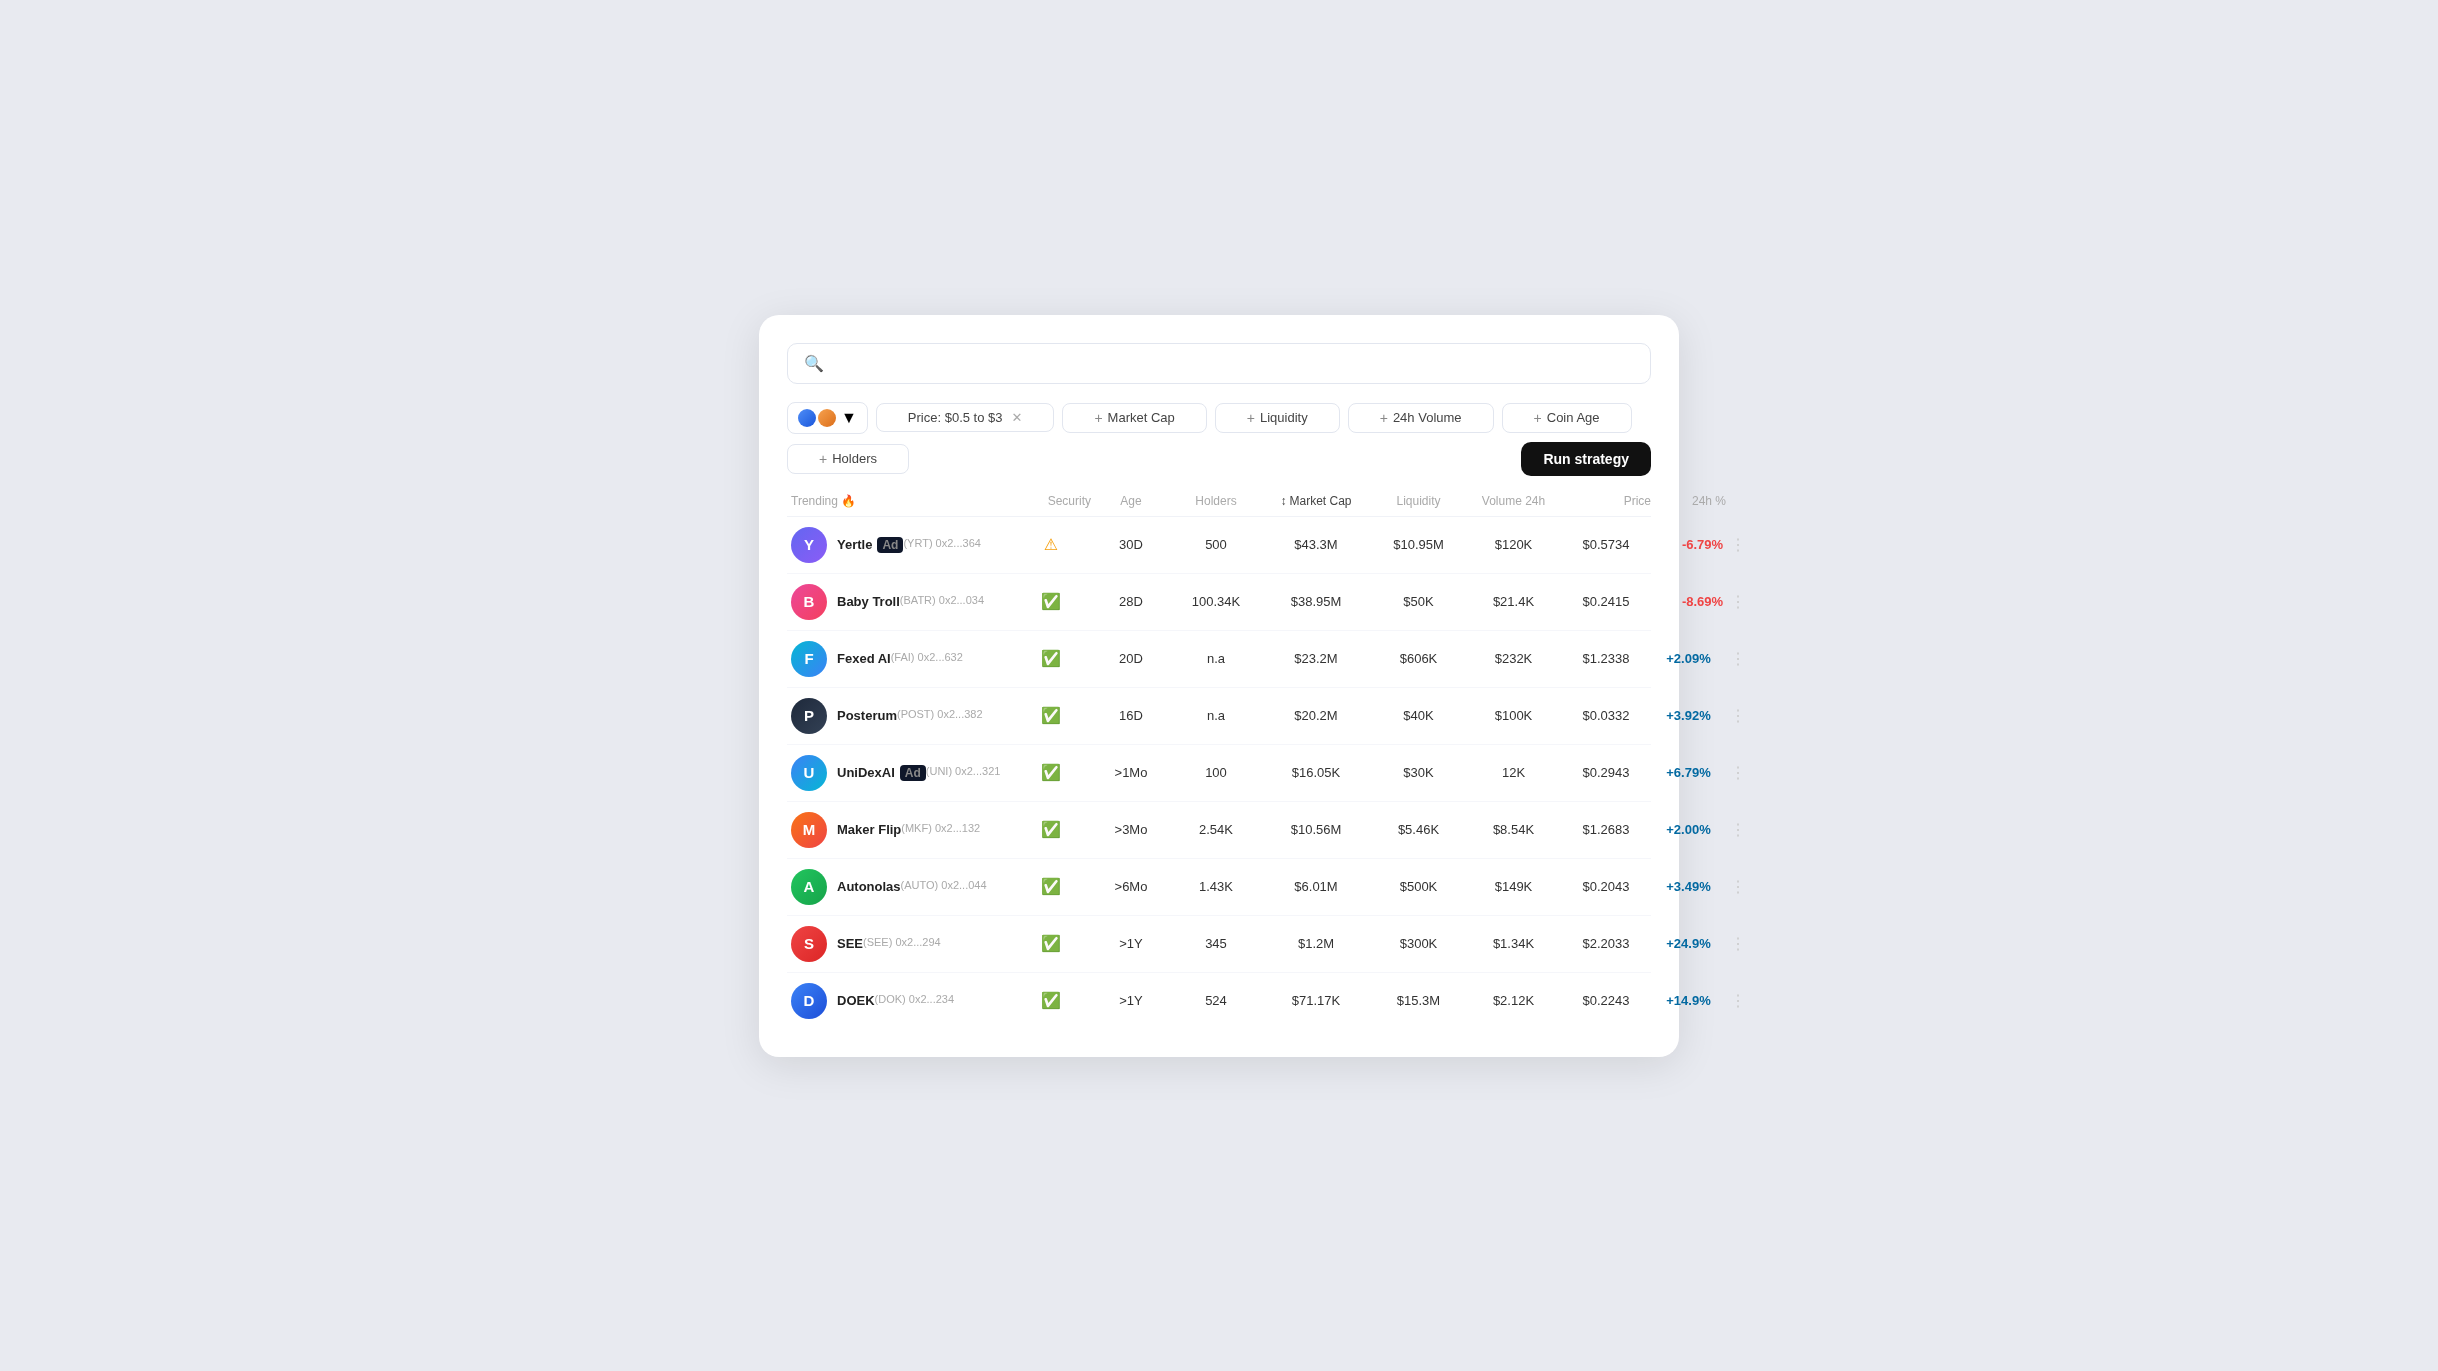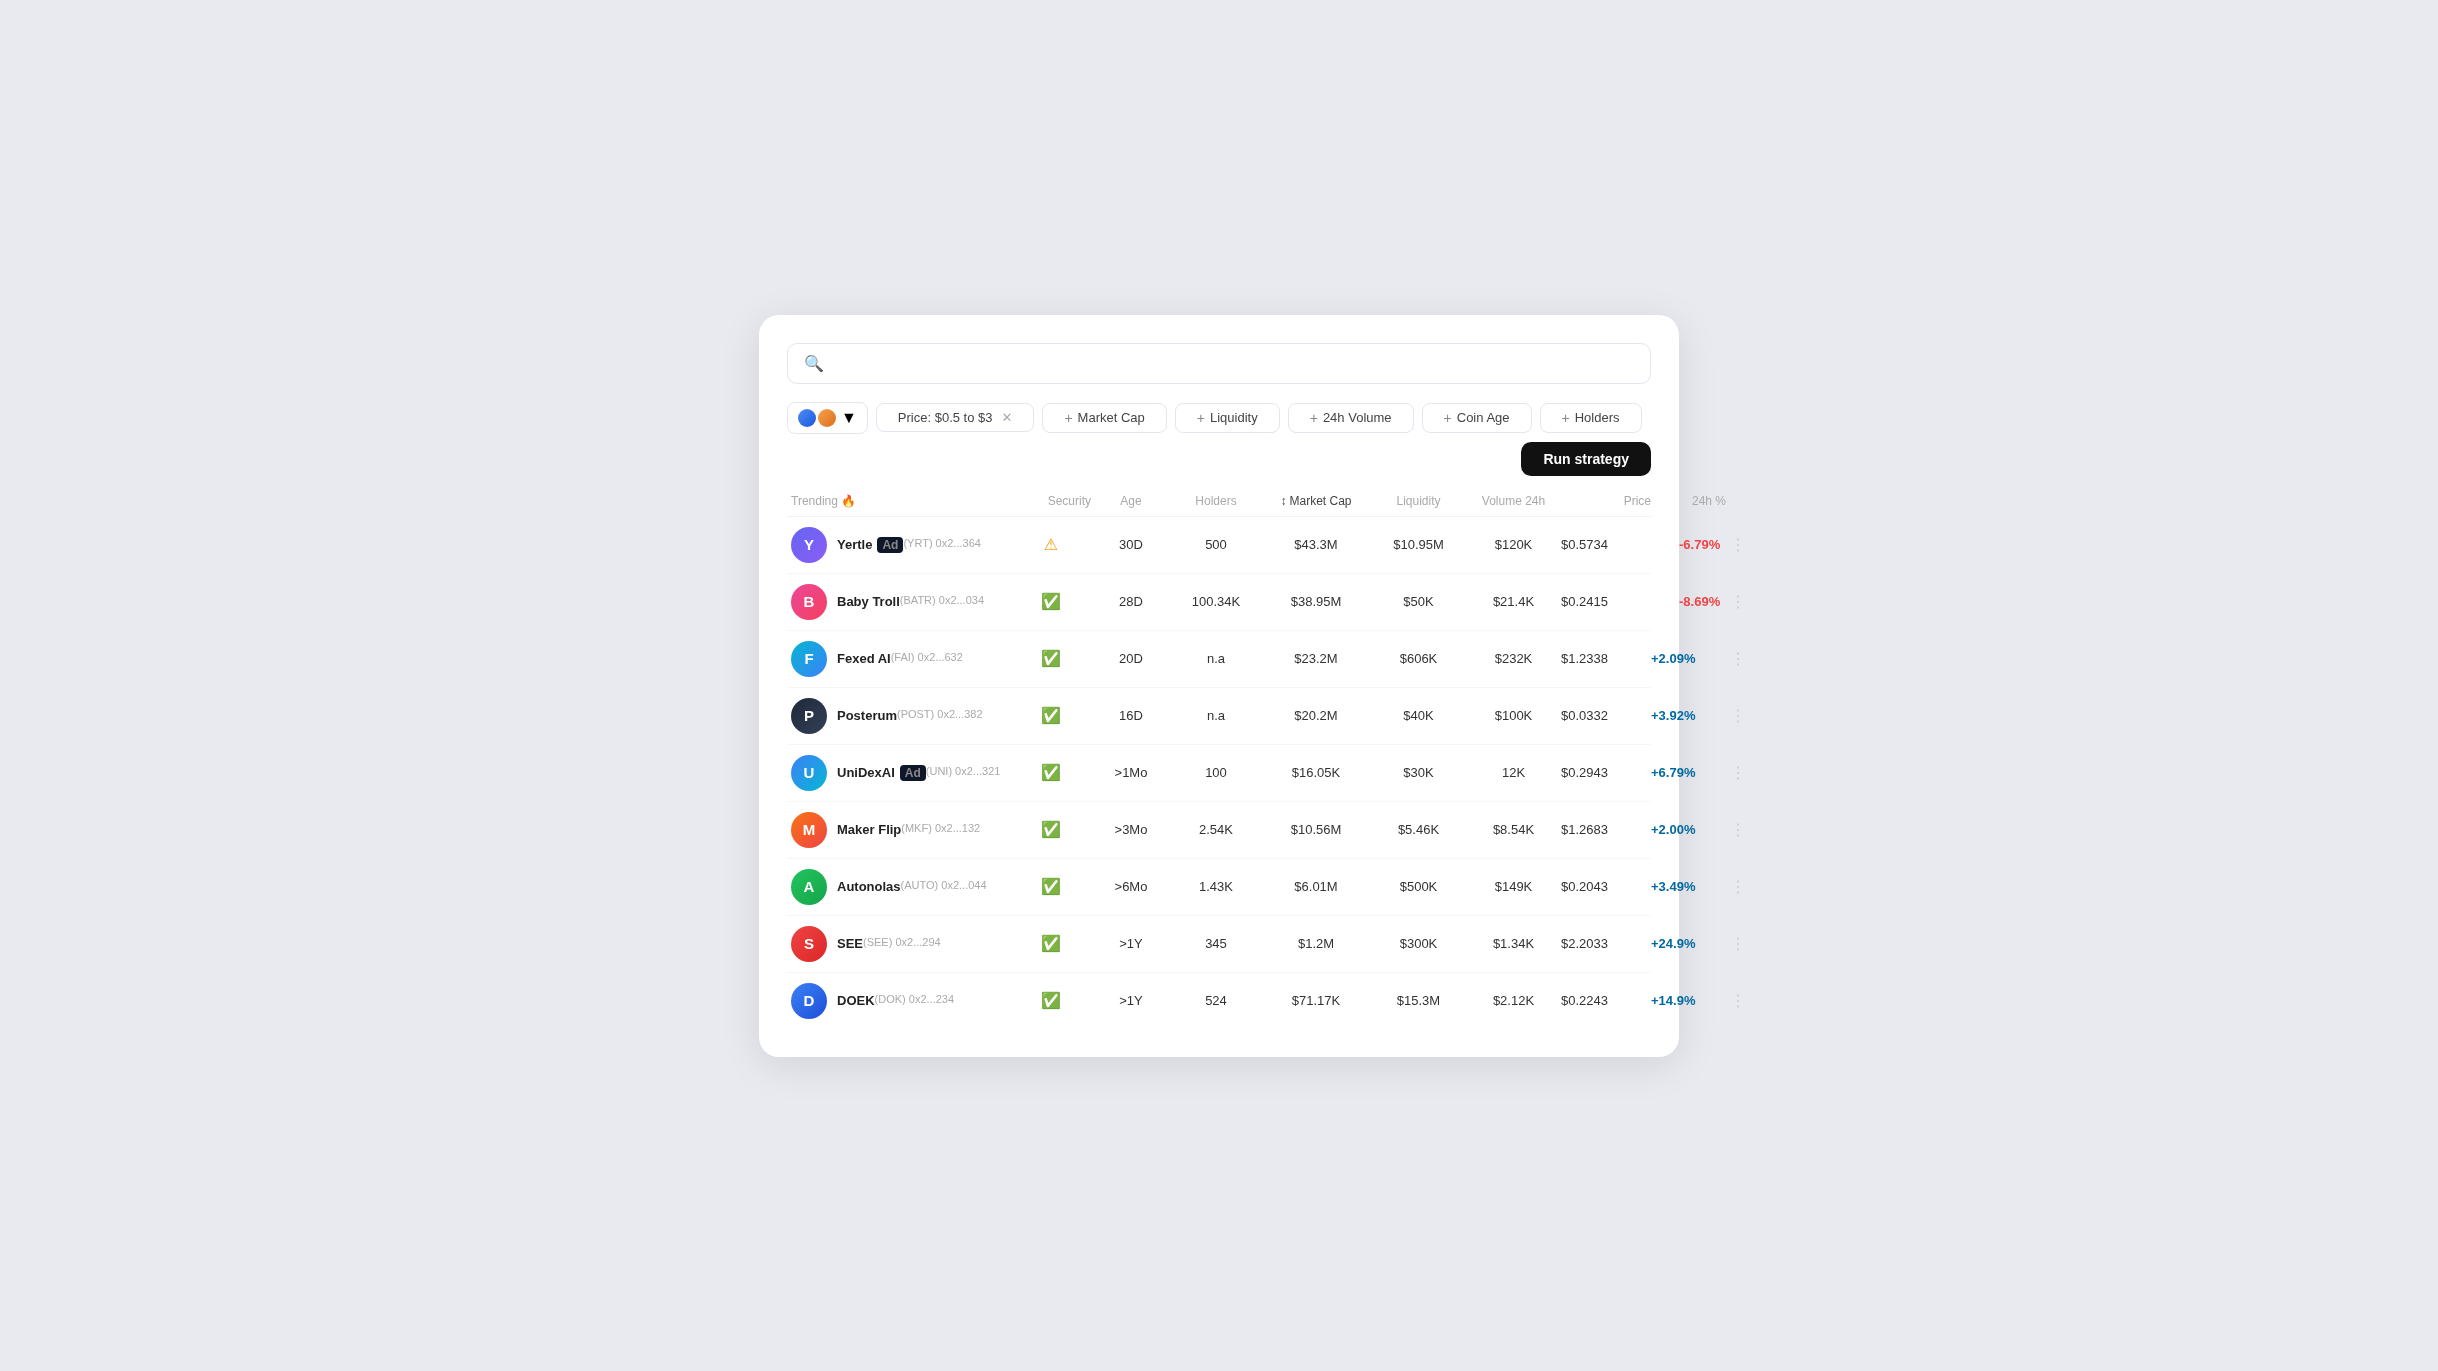--- a/index.html
+++ b/index.html
@@ -45,21 +45,21 @@
       gap: 8px;
       margin-bottom: 18px;
       flex-wrap: wrap;
     }
     .filter-btn {
       display: flex;
       align-items: center;
       gap: 5px;
       border: 1.5px solid #e2e6ef;
       border-radius: 8px;
-      padding: 6px 21px;
+      padding: 6px 31px;
       font-size: 13px;
       color: #444;
       background: #fff;
       cursor: pointer;
       white-space: nowrap;
     }
     .filter-btn .plus { color: #888; font-size: 14px; }
     .filter-active {
       background: #fff;
       border-color: #e2e6ef;
@@ -136,21 +136,21 @@
       overflow: hidden;
     }
     .token-info { display: flex; flex-direction: row; }
     .token-name { font-size: 13px; font-weight: 600; color: #222; display: flex; gap: 5px; align-items: center; }
     .token-sub { font-size: 11px; color: #aaa; }
     .ad-badge {
       font-size: 12px; background: #0f172a; border-radius: 4px; padding: 1px 5px;
       color: #888; font-weight: 700;
     }
     .cell { font-size: 13px; color: #333; text-align: center; }
-    .cell-right { font-size: 13px; color: #333; text-align: left; }
+    .cell-right { font-size: 13px; color: #333; text-align: center; }
     .positive { color: #0369a1; font-weight: 600; }
     .negative { color: #ef4444; font-weight: 700; margin-left: 28px; }
     .security-ok { color: #22c55e; font-size: 16px; }
     .security-warn { color: #f59e0b; font-size: 16px; }
     .more-btn { color: #ccc; font-size: 16px; cursor: pointer; text-align: right; }
     .trending-header { display: flex; align-items: flex-start; gap: 5px; font-size: 13px; color: #222; font-weight: 600; }
 
     
     .av-yertle { background: linear-gradient(135deg, #6366f1, #8b5cf6); }
     .av-baby { background: linear-gradient(135deg, #ec4899, #f43f5e); }

